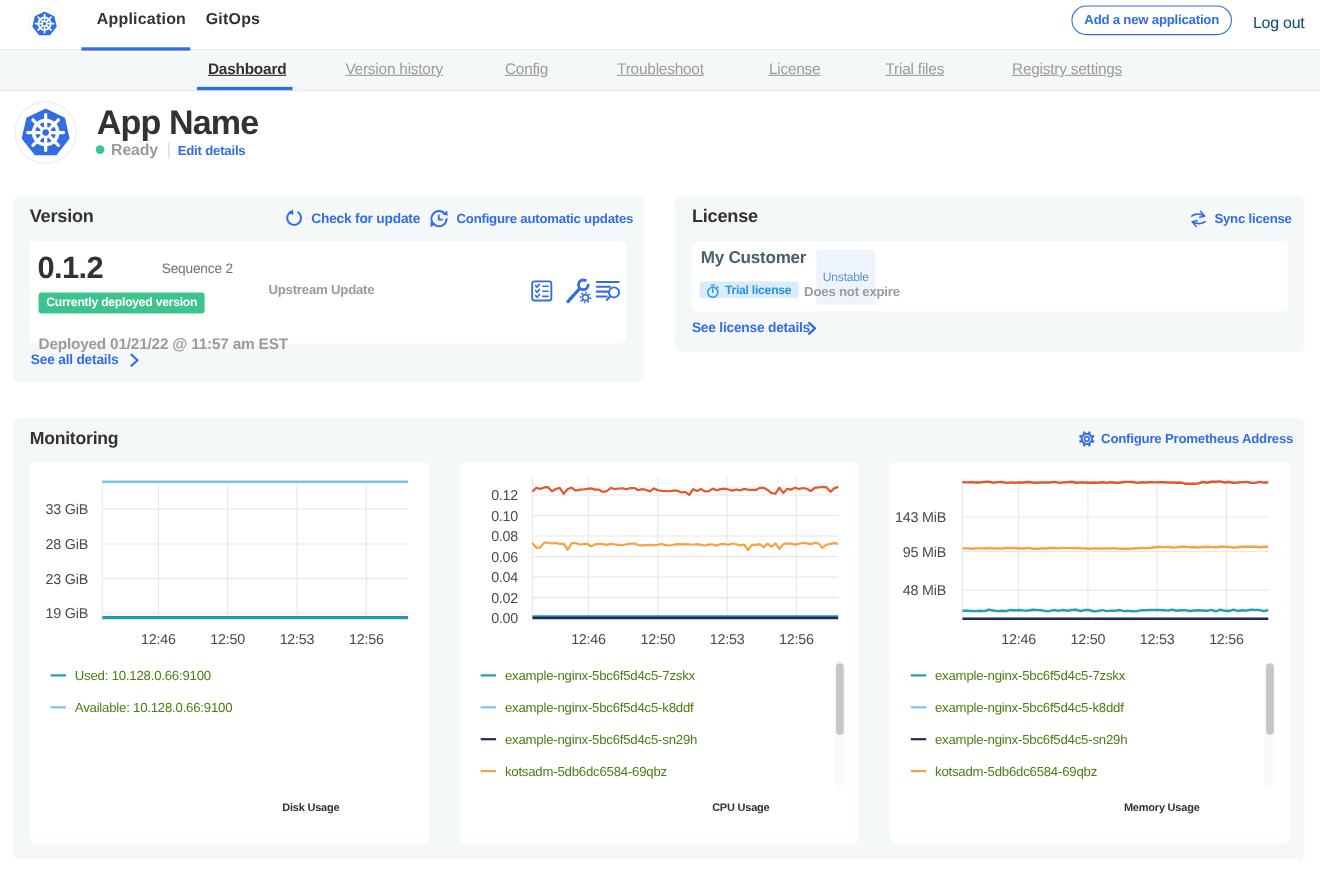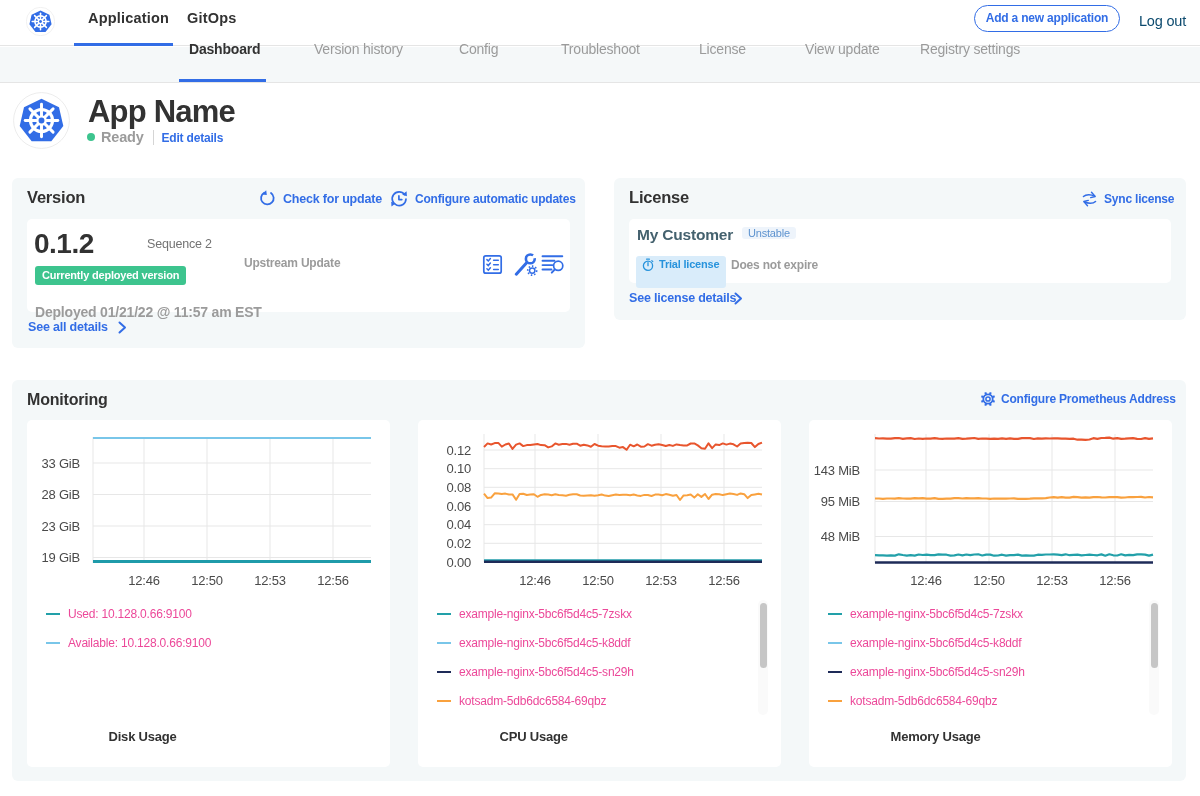--- a/index.html
+++ b/index.html
@@ -9,37 +9,37 @@
 body { position:relative; }
 .link { color:#326de6; font-weight:700; font-size:12.5px; white-space:nowrap; }
 
 .topnav { position:absolute; top:0; left:0; width:1200px; height:46px; background:#fff; border-bottom:1px solid #e5e5e5; }
 .navtab { position:absolute; top:10px; font-size:14.5px; font-weight:700; color:#323232; letter-spacing:0.2px; }
 .nav-underline { position:absolute; top:43px; height:3px; background:#326de6; }
 .addappbtn { position:absolute; top:5px; left:974px; width:146px; height:27px; border:1.5px solid #326de6; border-radius:14px; color:#326de6; font-weight:700; font-size:12px; text-align:center; line-height:24.5px; background:#fff; }
 .logout { position:absolute; top:13px; left:1139px; font-size:14.5px; color:#0c4a6e; font-weight:400; }
 
 .subnav { position:absolute; top:47px; left:0; width:1200px; height:36px; background:#f5f8f9; border-bottom:1px solid #e5e5e5; }
-.subtab { position:absolute; top:41px; font-size:14px; color:#9b9b9b; font-weight:400; }
+.subtab { position:absolute; top:54px; font-size:14px; color:#9b9b9b; font-weight:400;text-decoration:underline; }
 .subtab.active { color:#323232; font-weight:700; }
 .sub-underline { position:absolute; top:79px; height:3px; background:#326de6; }
 
 .apphead-title { position:absolute; top:94px; left:88px; font-size:31px; font-weight:700; color:#323232; letter-spacing:-0.8px; }
 .ready-row { position:absolute; top:129px; left:87px; font-size:14.5px; color:#9b9b9b; font-weight:700; }
 .greendot { display:inline-block; width:8px; height:8px; border-radius:50%; background:#3dc48e; margin-right:6px; vertical-align:1px; }
 .vsep { display:inline-block; width:1px; height:15px; background:#d5d5d5; margin:0 8px 0 9px; vertical-align:-3px; }
 .editcfg { color:#326de6; font-weight:700; font-size:12px; }
 
 .card { position:absolute; background:#f4f8f9; border-radius:6px; }
 .card-title { position:absolute; font-size:16.5px; font-weight:700; color:#323232; }
 .whitecard { position:absolute; background:#ffffff; border-radius:5px; }
 .badge-green { position:absolute; background:#3dc48e; color:#fff; font-size:11px; font-weight:700; border-radius:3px; padding:3px 7px 3.5px 7px; }
 .gray-b { color:#9b9b9b; font-weight:700; }
-.lgnd { font-size:12px; color:#ec4899; white-space:nowrap; }
-.ctitle { width:200px; text-align:left; font-size:13px; font-weight:700; color:#323232; }
+.lgnd { font-size:12px; color:#4d7c0f; white-space:nowrap; }
+.ctitle { width:200px; text-align:right; font-size:10px; font-weight:700; color:#323232; }
 </style>
 </head>
 <body>
 
 <div class="topnav"></div>
 <svg class="abs" style="top:7px;left:26px;" width="29" height="29" viewBox="0 0 29 29">
   <circle cx="14.5" cy="14.5" r="14.2" fill="#ffffff" stroke="#e8e8e8" stroke-width="0.6"></circle>
   <g id="k8s1">
     <polygon points="14.5,3.4 23.4,7.7 25.6,17.3 19.5,25.0 9.5,25.0 3.4,17.3 5.6,7.7" fill="#326de6"></polygon>
     <g stroke="#ffffff" stroke-width="1.5" stroke-linecap="round">
@@ -57,21 +57,21 @@
 <div class="nav-underline" style="left:74px;width:99px;"></div>
 <div class="addappbtn">Add a new application</div>
 <div class="logout">Log out</div>
 
 <div class="subnav"></div>
 <div class="subtab active" style="left:189px;">Dashboard</div>
 <div class="subtab" style="left:314px;">Version history</div>
 <div class="subtab" style="left:459px;">Config</div>
 <div class="subtab" style="left:561px;">Troubleshoot</div>
 <div class="subtab" style="left:699px;">License</div>
-<div class="subtab" style="left:805px;">View update</div>
+<div class="subtab" style="left:805px;">Trial files</div>
 <div class="subtab" style="left:920px;">Registry settings</div>
 <div class="sub-underline" style="left:179px;width:87px;"></div>
 
 <svg class="abs" style="top:92px;left:13px;" width="57" height="57" viewBox="0 0 29 29">
   <circle cx="14.5" cy="14.5" r="14.2" fill="#ffffff" stroke="#ececec" stroke-width="0.5"></circle>
   <use href="#k8s1"></use>
 </svg>
 <div class="apphead-title">App Name</div>
 <div class="ready-row"><span class="greendot"></span>Ready<span class="vsep"></span><span class="editcfg">Edit details</span></div>
 
@@ -137,22 +137,22 @@
 <svg class="abs" style="left:1081px;top:191px;" width="17" height="16" viewBox="0 0 17 16">
   <g stroke="#326de6" stroke-width="1.6" fill="none" stroke-linecap="round" stroke-linejoin="round">
     <path d="M2.5 5.5 C5 3.2 10 3.2 13.5 5.2"></path>
     <polyline points="10.5,1.2 14.2,5.5 9.7,6.6" fill="none" stroke-width="1.4"></polyline>
     <path d="M14.5 10.5 C12 12.8 7 12.8 3.5 10.8"></path>
     <polyline points="6.5,14.8 2.8,10.5 7.3,9.4" fill="none" stroke-width="1.4"></polyline>
   </g>
 </svg>
 <div class="whitecard" style="left:629px;top:219px;width:542px;height:64px;"></div>
 <div class="abs" style="left:637px;top:226px;font-size:15.5px;font-weight:700;color:#44616e;">My Customer</div>
-<div class="abs" style="left:742px;top:227px;background:#eef4fb;color:#5e93cf;font-size:11px;border-radius:3px;padding:0 6px;">Unstable</div>
-<div class="abs" style="left:636px;top:256px;background:#d9ecfa;border-radius:3px;height:32px;padding:2px 7px 0 23px;font-size:11px;font-weight:700;color:#2793dc;">Trial license</div>
+<div class="abs" style="left:742px;top:227px;background:#eef4fb;color:#5e93cf;font-size:11px;border-radius:3px;padding:19px 6px;">Unstable</div>
+<div class="abs" style="left:636px;top:256px;background:#d9ecfa;border-radius:3px;height:15px;padding:2px 7px 0 23px;font-size:11px;font-weight:700;color:#2793dc;">Trial license</div>
 <svg class="abs" style="left:641px;top:258px;" width="14" height="14" viewBox="0 0 14 14">
   <circle cx="7" cy="7.7" r="4.6" fill="none" stroke="#2793dc" stroke-width="1.3"></circle>
   <line x1="7" y1="7.7" x2="7" y2="4.7" stroke="#2793dc" stroke-width="1.3" stroke-linecap="round"></line>
   <line x1="5.6" y1="1.2" x2="8.4" y2="1.2" stroke="#2793dc" stroke-width="1.3" stroke-linecap="round"></line>
   <line x1="10.8" y1="2.6" x2="11.8" y2="3.6" stroke="#2793dc" stroke-width="1.2" stroke-linecap="round"></line>
 </svg>
 <div class="abs gray-b" style="left:731px;top:258px;font-size:12px;">Does not expire</div>
 <div class="abs link" style="left:629px;top:291px;">See license details</div>
 <svg class="abs" style="left:733px;top:292px;" width="10" height="13" viewBox="0 0 10 13">
     <polyline points="2.5,1.5 8,6.5 2.5,11.5" fill="none" stroke="#326de6" stroke-width="2" stroke-linecap="round" stroke-linejoin="round"></polyline>

